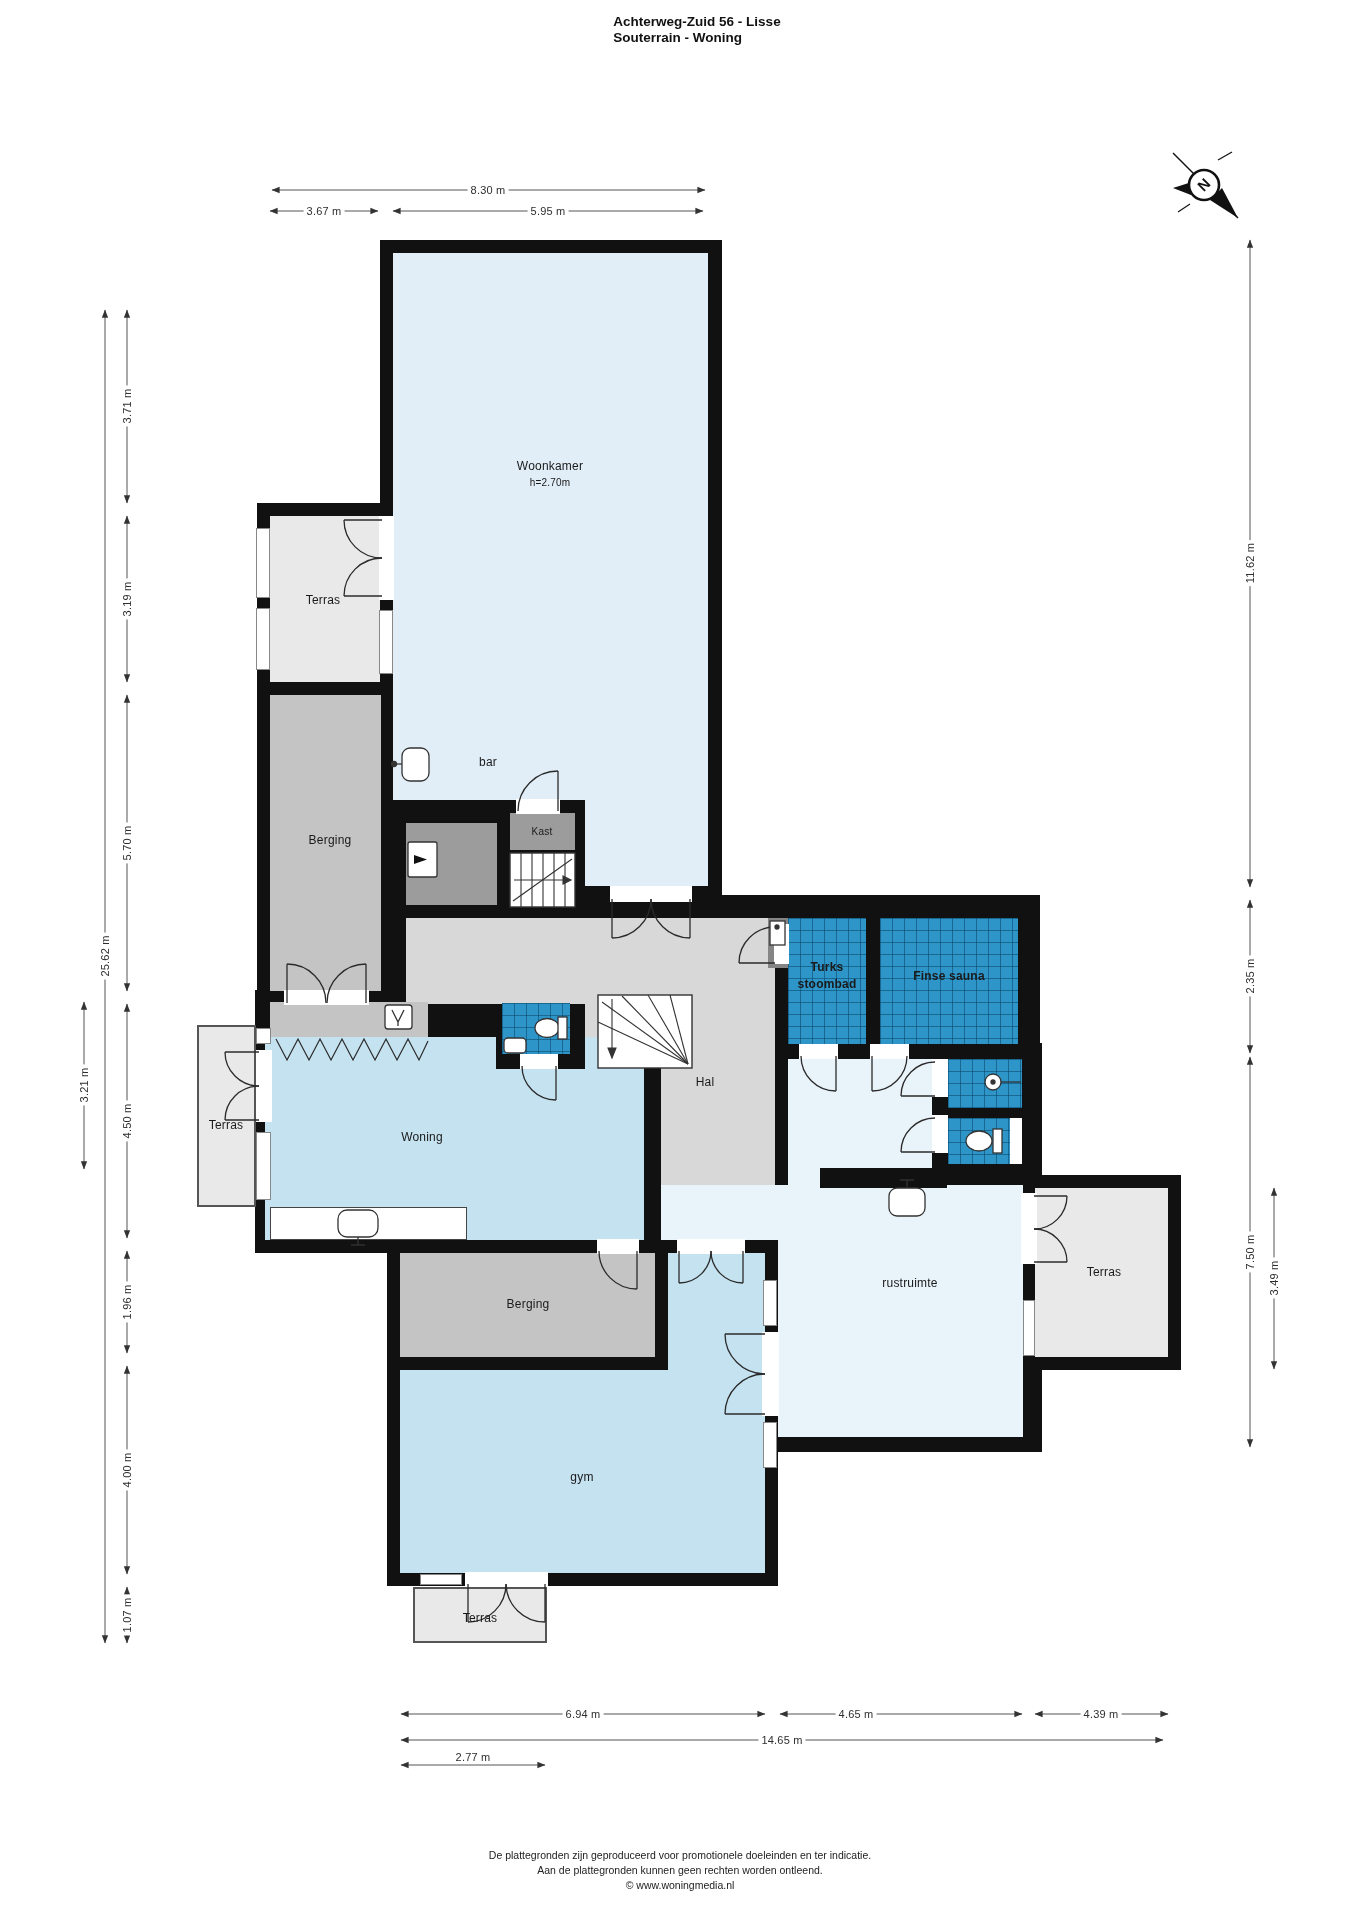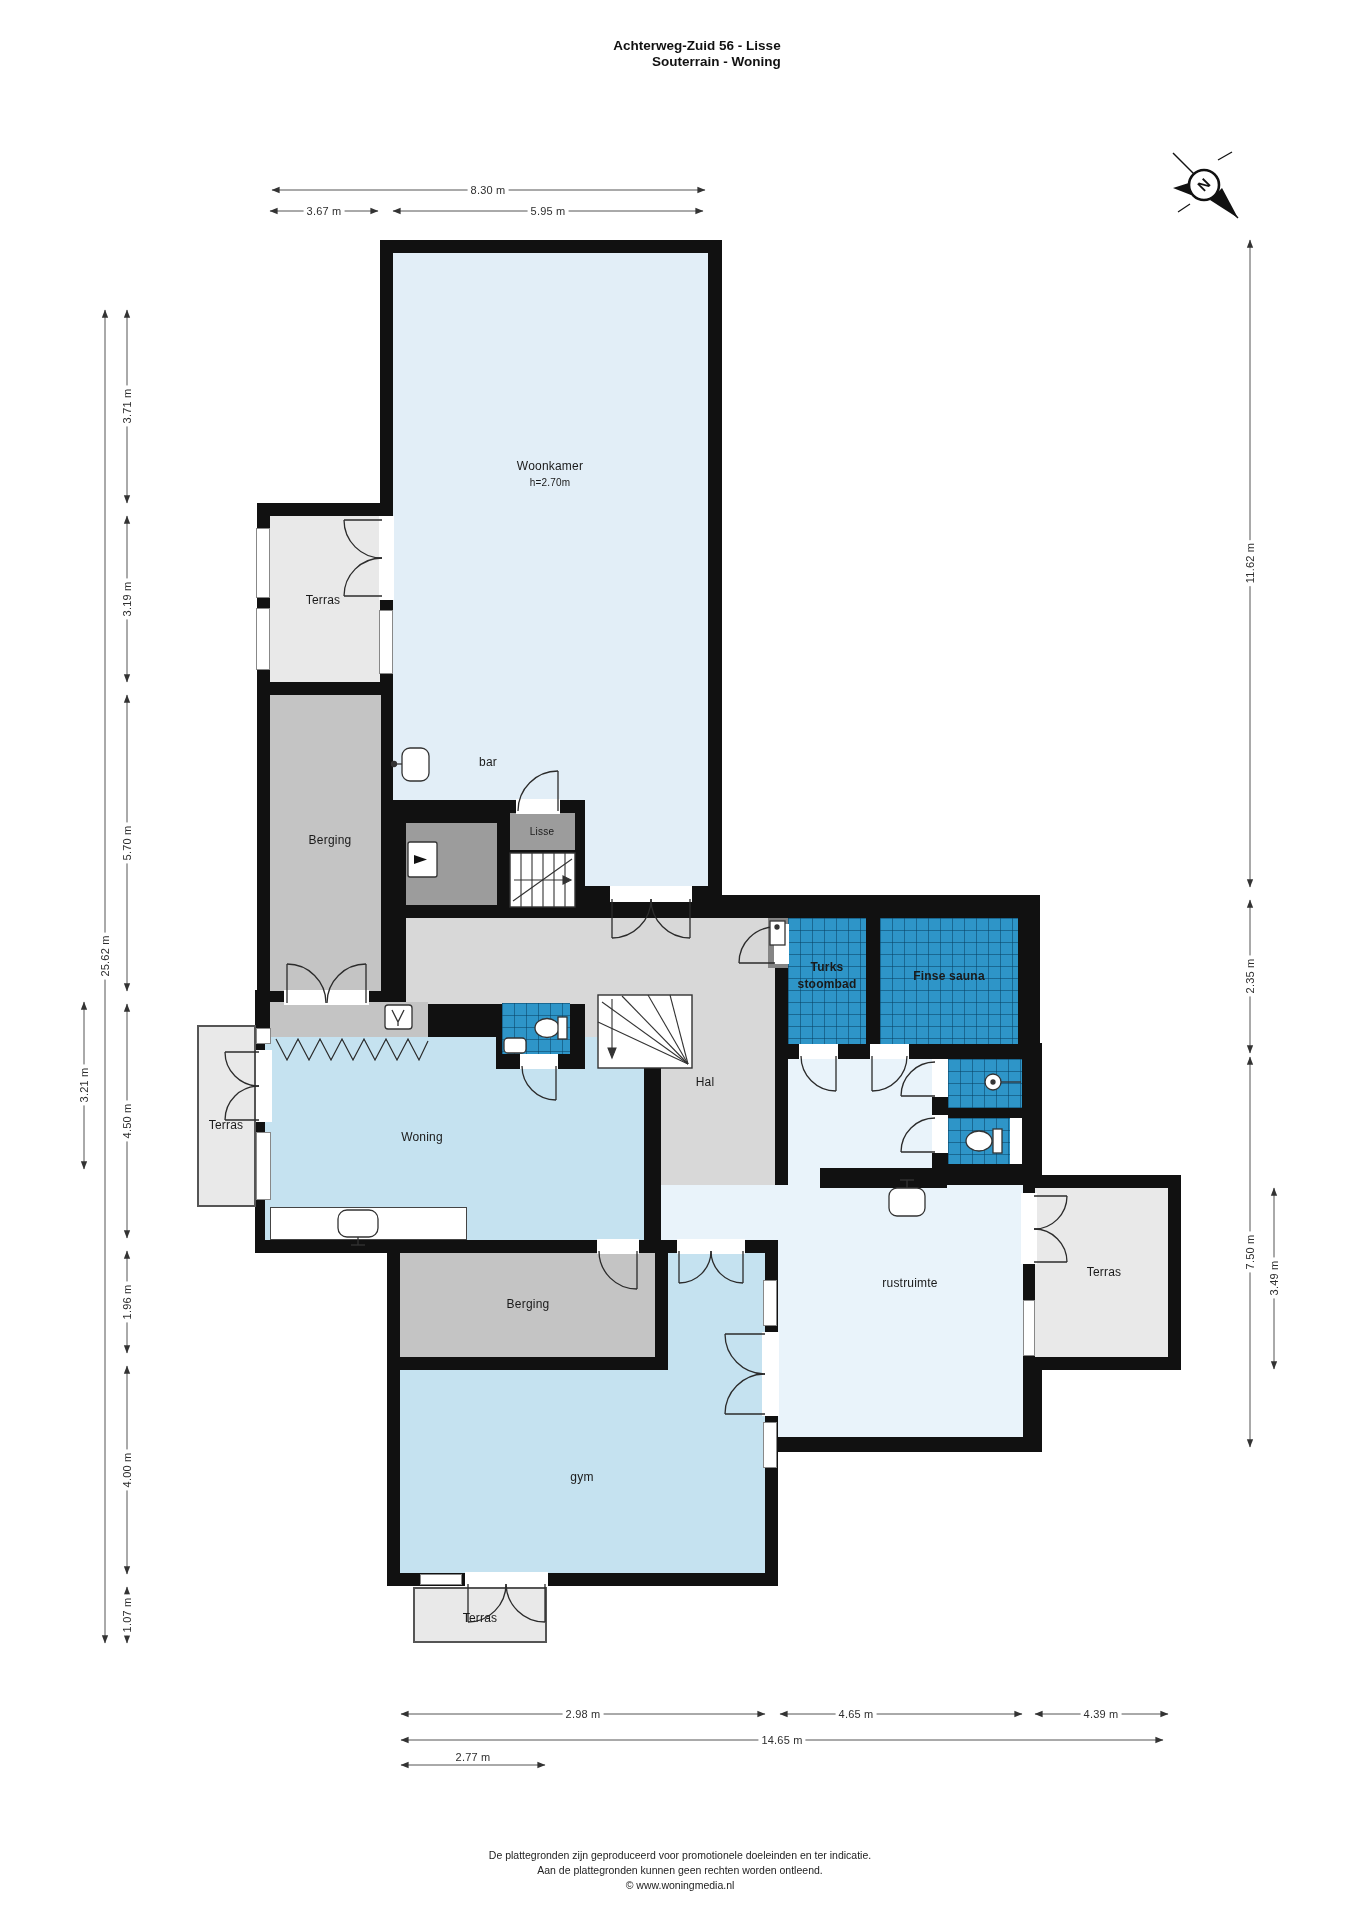--- a/index.html
+++ b/index.html
@@ -22,21 +22,21 @@
   .brd{border:2px solid #555;box-sizing:border-box;}
   .win{position:absolute;background:#fff;border:1px solid #888;box-sizing:border-box;}
   .gap{position:absolute;background:#fff;}
   .lbl{position:absolute;transform:translate(-50%,-50%);white-space:nowrap;
        font-size:12px;color:#1a1a1a;letter-spacing:.2px;}
   .vlbl{transform:translate(-50%,-50%) rotate(-90deg);}
   .dimlbl{font-size:11px;color:#2e2e2e;background:#fff;padding:0 3px;}
   .bold{font-weight:bold;}
   .small{font-size:10px;}
   .title-wrap{position:absolute;left:697px;top:14px;transform:translateX(-50%);
-      text-align:right;font-size:13.5px;font-weight:bold;color:#111;line-height:1.2;margin-top:24px;}
+      text-align:left;font-size:13.5px;font-weight:bold;color:#111;line-height:1.2;}
   .footer-wrap{position:absolute;left:680px;top:1848px;transform:translateX(-50%);
       text-align:center;font-size:10.5px;color:#222;line-height:1.45;}
   svg{position:absolute;left:0;top:0;}
   .nopane{pointer-events:none;}
 </style>
 </head>
 <body>
 
 <div class="title-wrap">
   <div>Achterweg-Zuid 56 - Lisse</div>
@@ -258,21 +258,21 @@
     <rect x="770" y="921" width="15" height="24"></rect>
     <circle cx="777" cy="927" r="2" fill="#333"></circle>
   </g>
 </svg>
 
 <div class="lbl" style="left:550px;top:466px">Woonkamer</div>
 <div class="lbl small" style="left:550px;top:482px">h=2.70m</div>
 <div class="lbl" style="left:323px;top:600px">Terras</div>
 <div class="lbl" style="left:330px;top:840px">Berging</div>
 <div class="lbl" style="left:488px;top:762px">bar</div>
-<div class="lbl small" style="left:542px;top:831px">Lisse</div>
+<div class="lbl small" style="left:542px;top:831px">Kast</div>
 <div class="lbl" style="left:422px;top:1137px">Woning</div>
 <div class="lbl" style="left:226px;top:1125px">Terras</div>
 <div class="lbl" style="left:705px;top:1082px">Hal</div>
 <div class="lbl bold" style="left:827px;top:967px">Turks</div>
 <div class="lbl bold" style="left:827px;top:984px">stoombad</div>
 <div class="lbl bold" style="left:949px;top:976px">Finse sauna</div>
 <div class="lbl" style="left:910px;top:1283px">rustruimte</div>
 <div class="lbl" style="left:1104px;top:1272px">Terras</div>
 <div class="lbl" style="left:528px;top:1304px">Berging</div>
 <div class="lbl" style="left:582px;top:1477px">gym</div>
@@ -290,21 +290,21 @@
 <div class="lbl dimlbl vlbl" style="left:127px;top:1302px">1.96 m</div>
 <div class="lbl dimlbl vlbl" style="left:127px;top:1470px">4.00 m</div>
 <div class="lbl dimlbl vlbl" style="left:127px;top:1615px">1.07 m</div>
 <div class="lbl dimlbl vlbl" style="left:84px;top:1085px">3.21 m</div>
 
 <div class="lbl dimlbl vlbl" style="left:1250px;top:563px">11.62 m</div>
 <div class="lbl dimlbl vlbl" style="left:1250px;top:976px">2.35 m</div>
 <div class="lbl dimlbl vlbl" style="left:1250px;top:1252px">7.50 m</div>
 <div class="lbl dimlbl vlbl" style="left:1274px;top:1278px">3.49 m</div>
 
-<div class="lbl dimlbl" style="left:583px;top:1714px">2.98 m</div>
+<div class="lbl dimlbl" style="left:583px;top:1714px">6.94 m</div>
 <div class="lbl dimlbl" style="left:856px;top:1714px">4.65 m</div>
 <div class="lbl dimlbl" style="left:1101px;top:1714px">4.39 m</div>
 <div class="lbl dimlbl" style="left:782px;top:1740px">14.65 m</div>
 <div class="lbl dimlbl" style="left:473px;top:1757px">2.77 m</div>
 
 <div class="footer-wrap">
   <div>De plattegronden zijn geproduceerd voor promotionele doeleinden en ter indicatie.</div>
   <div>Aan de plattegronden kunnen geen rechten worden ontleend.</div>
   <div>© www.woningmedia.nl</div>
 </div>

